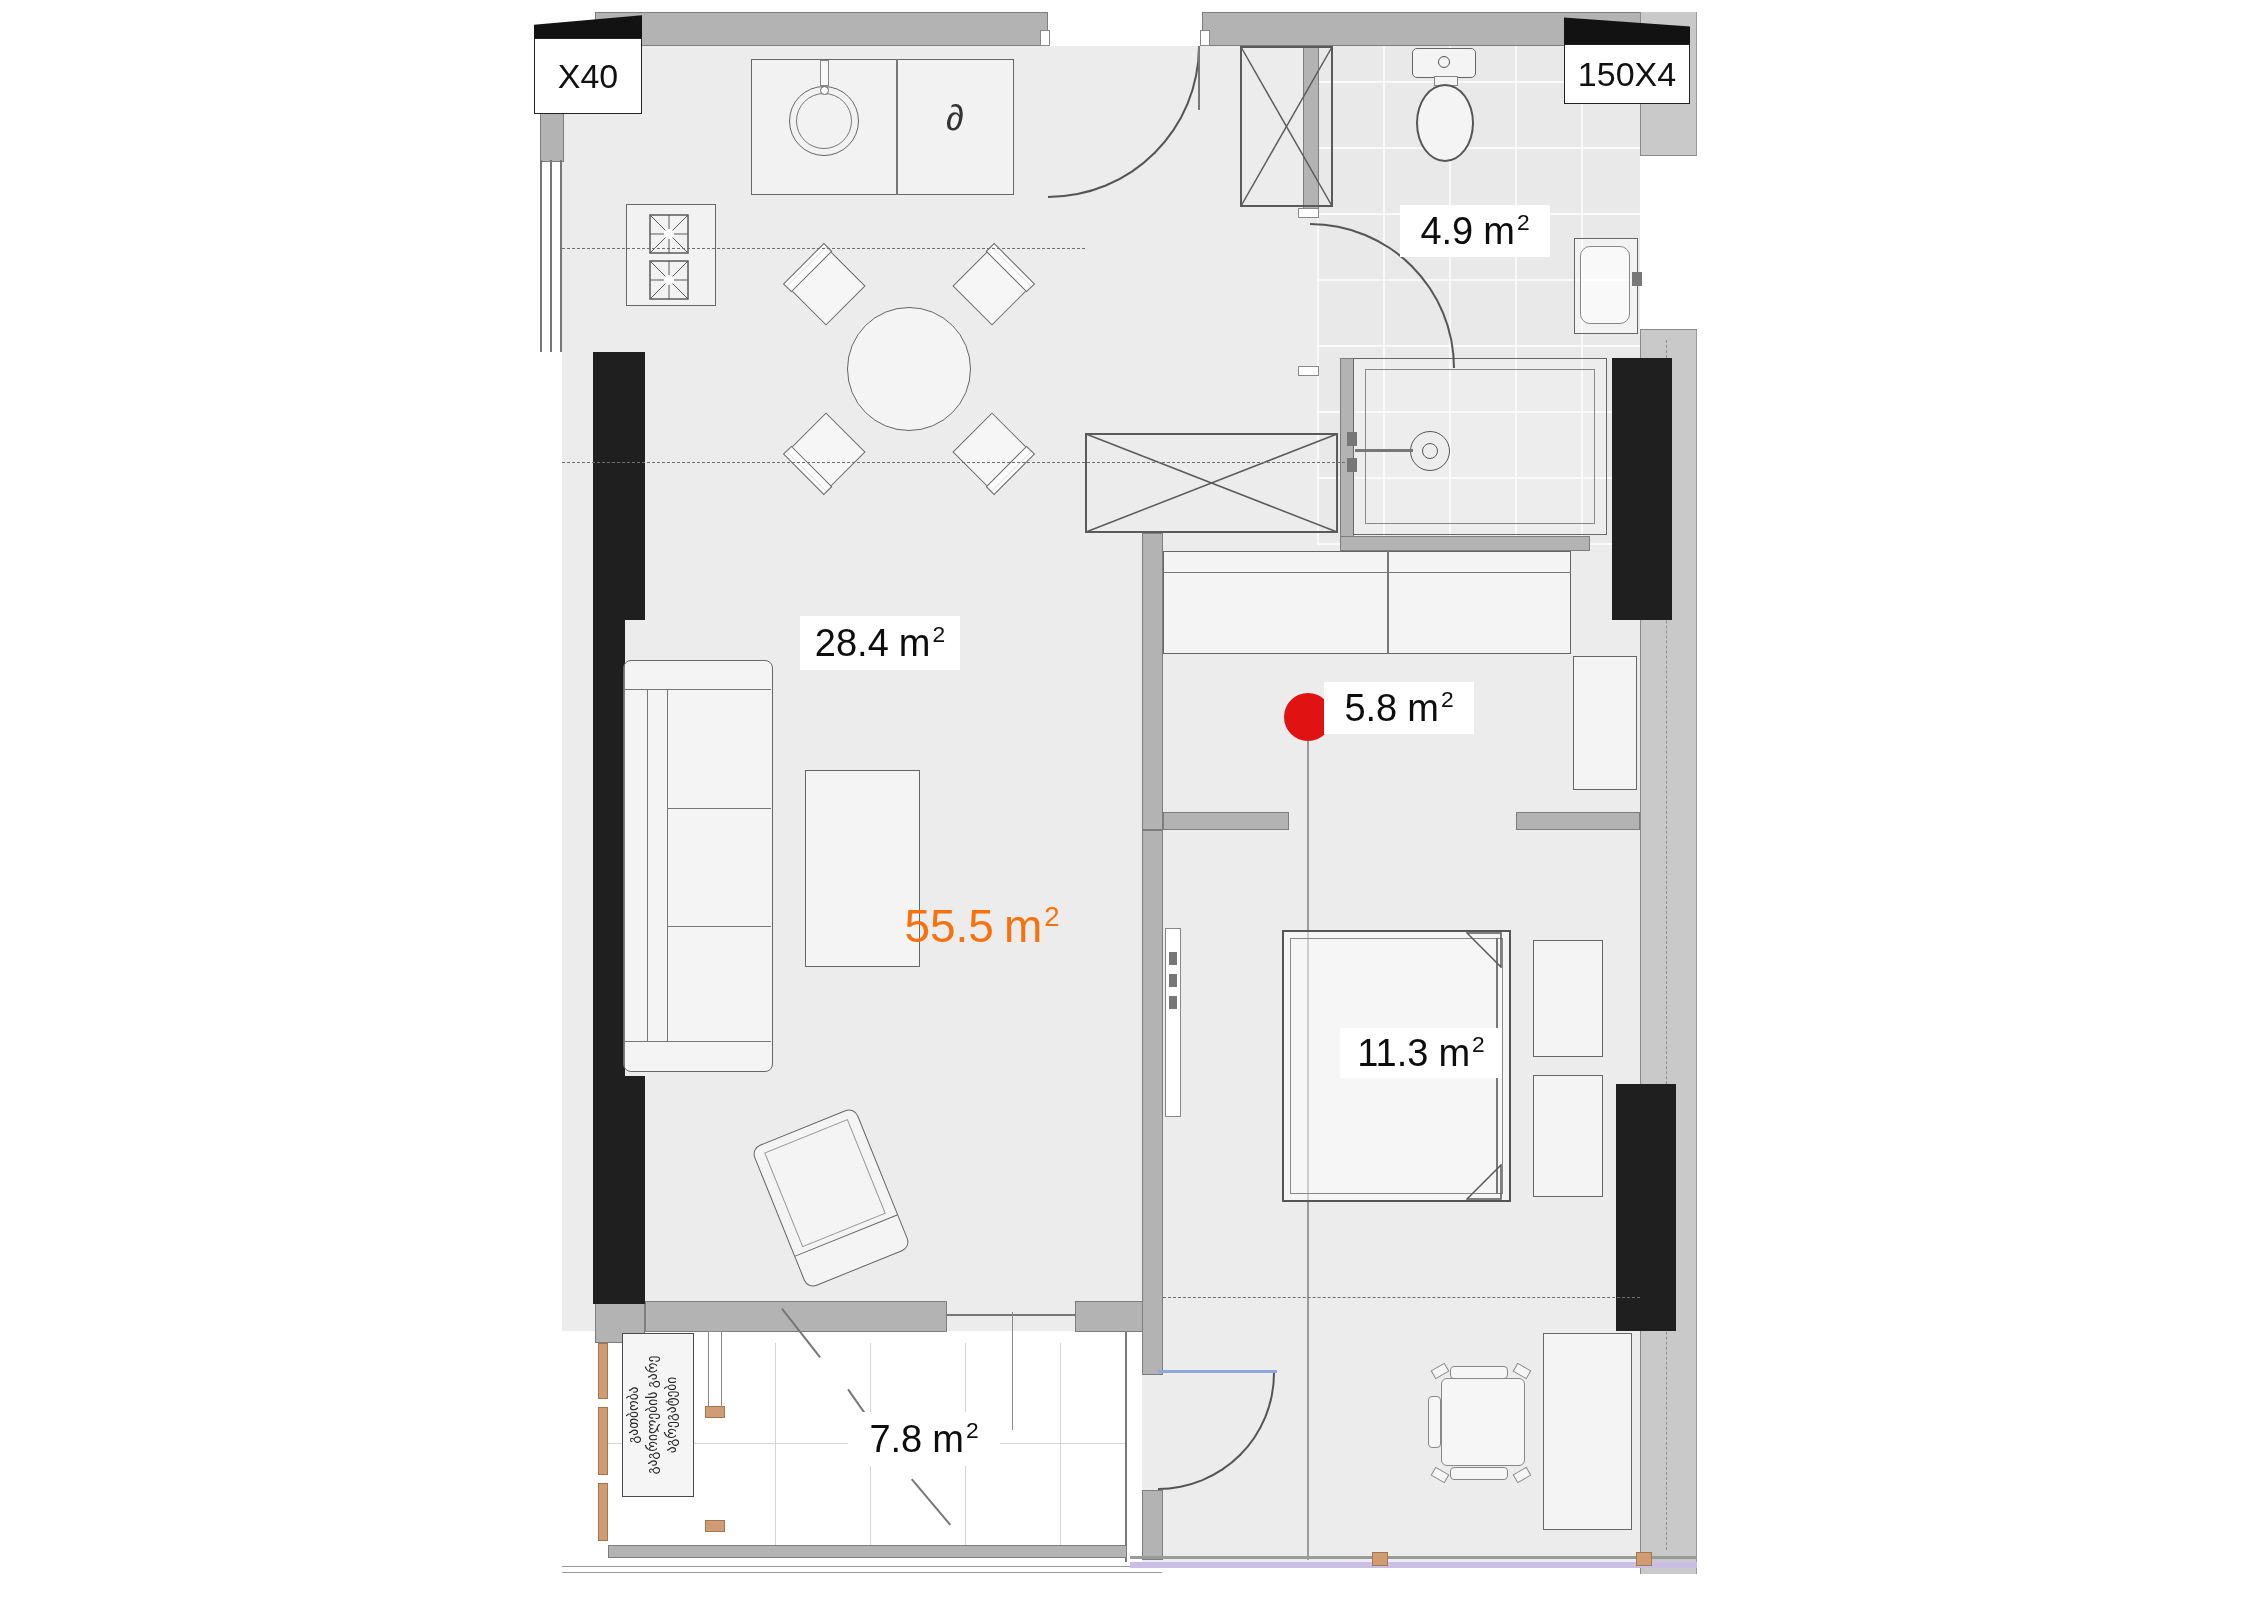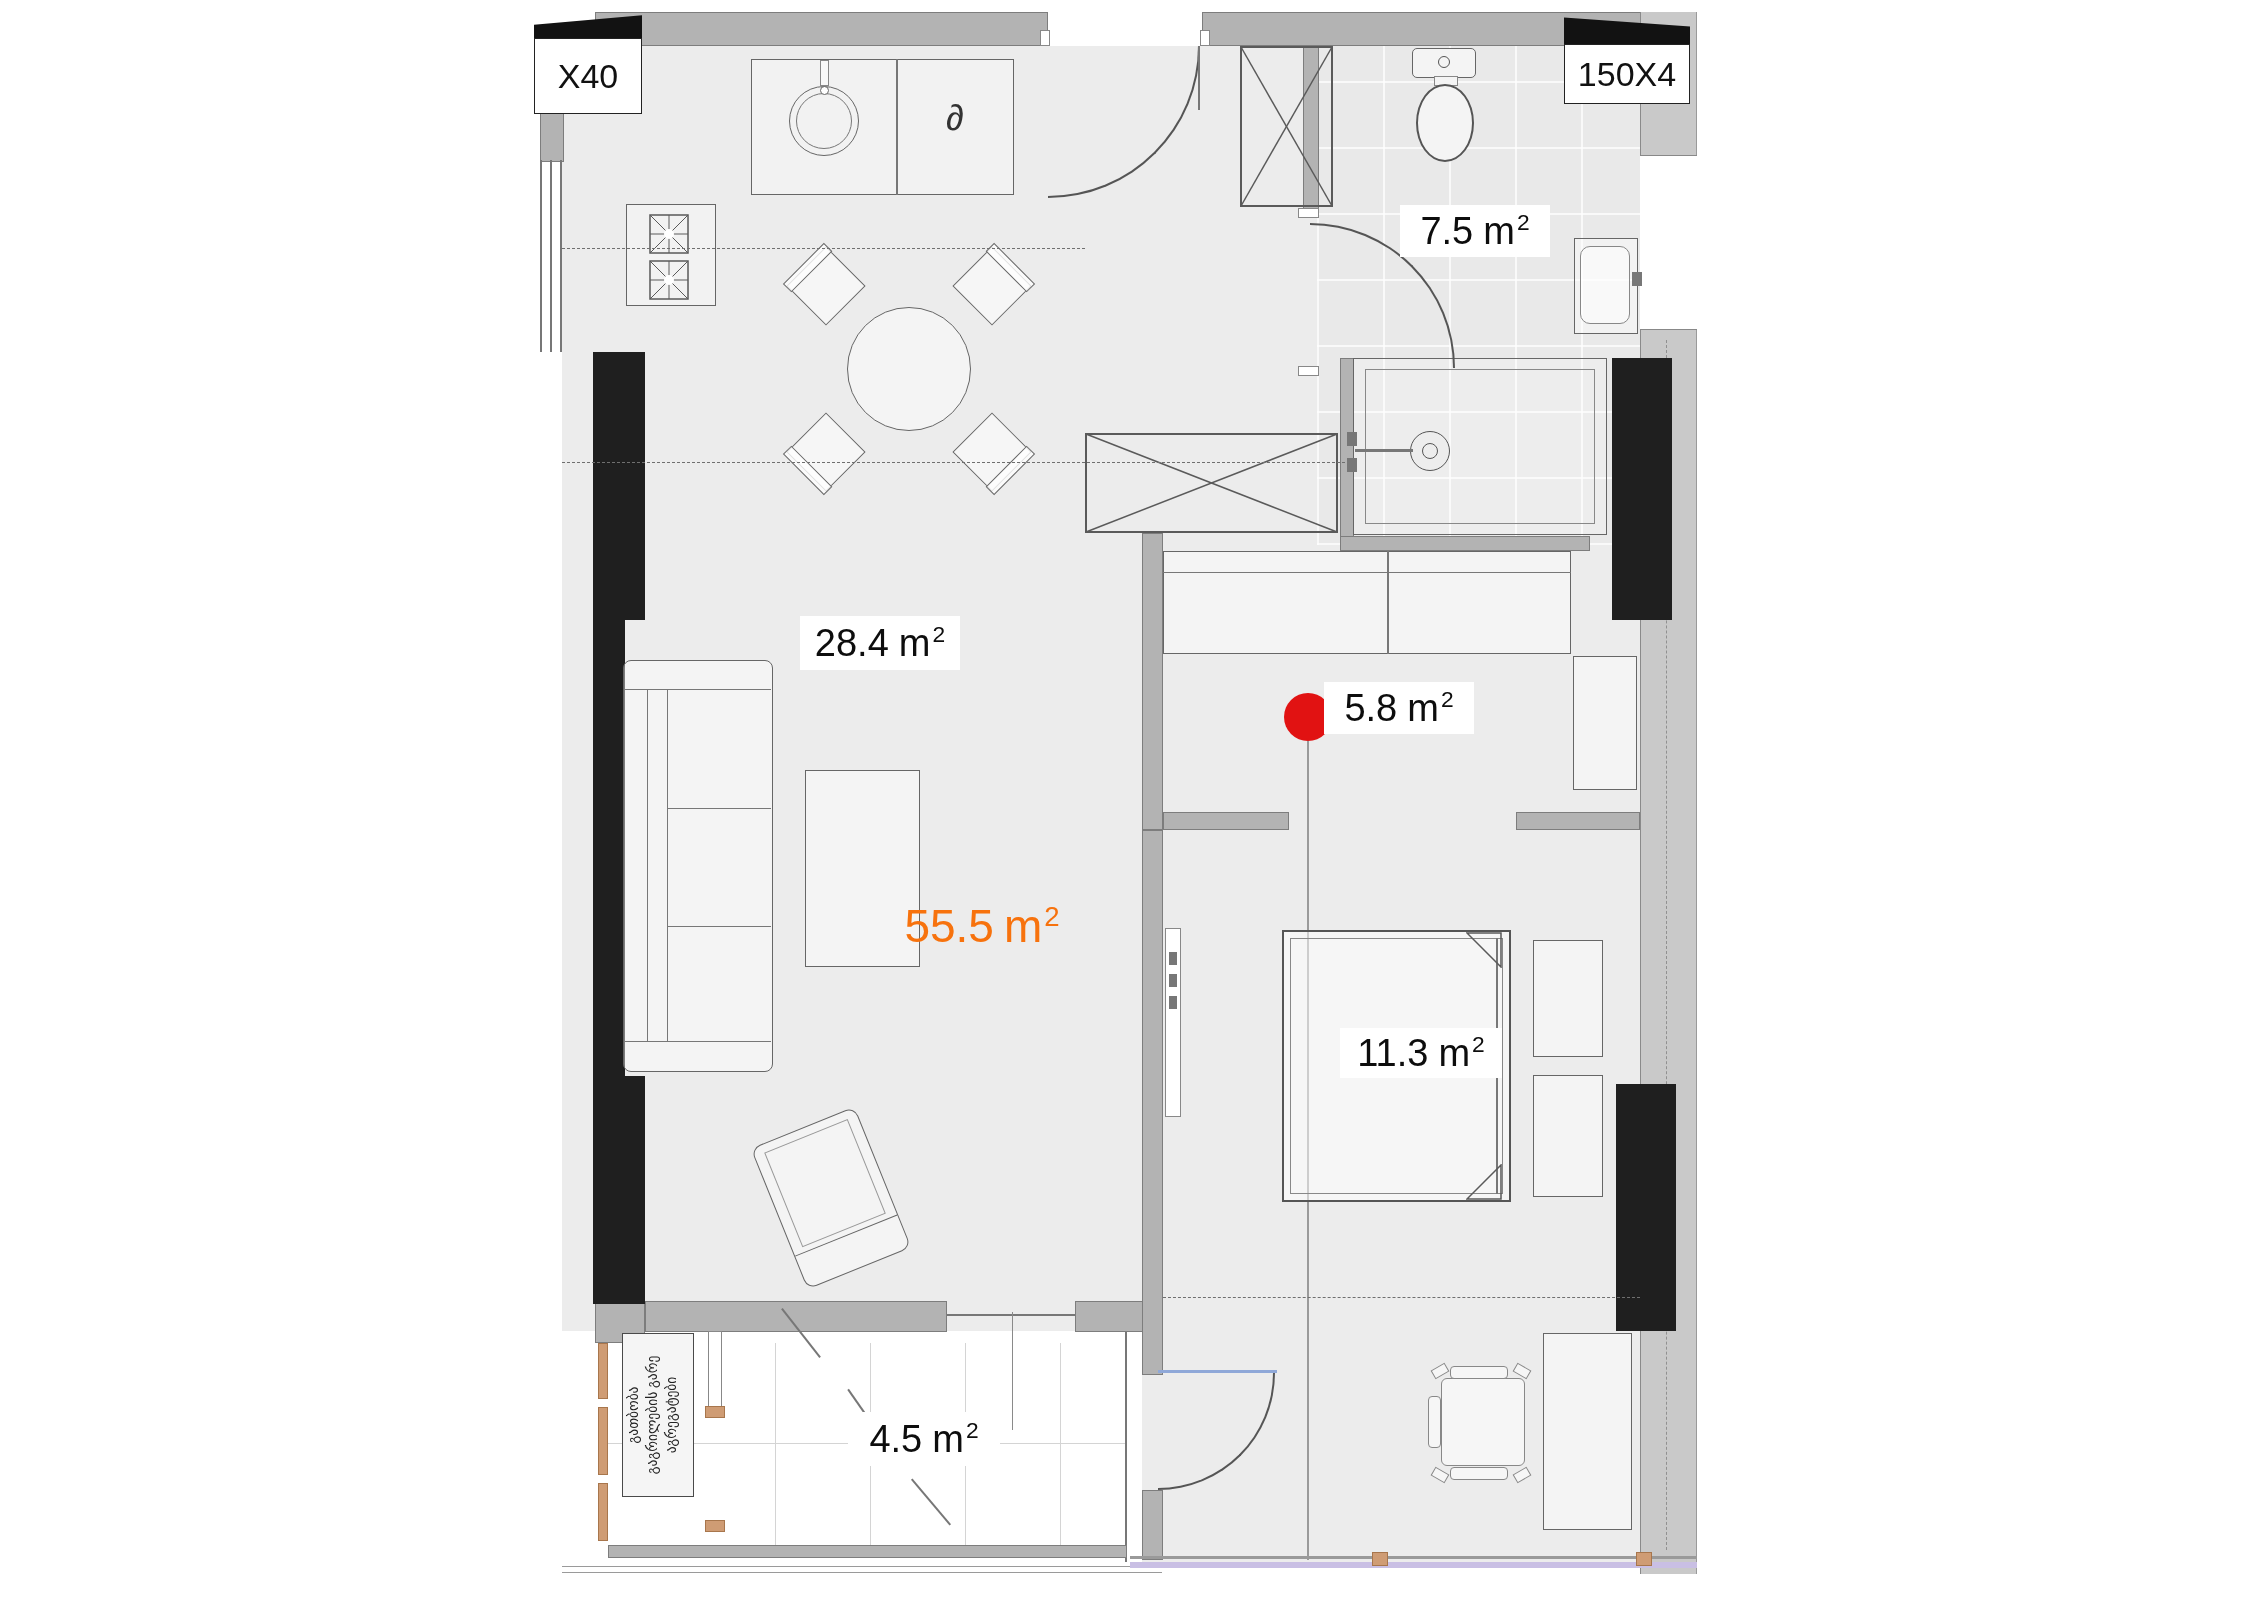--- a/index.html
+++ b/index.html
@@ -272,36 +272,36 @@
   <div class="abs winlbl" style="left:1564px;top:44px;width:126px;height:60px">
     <span>150X4</span>
   </div>
 
   <div class="abs lbl" style="left:800px;top:616px;width:160px;height:54px">
     <span>28.4</span>
     <span class="unit"><span>m</span><sup>2</sup></span>
   </div>
 
   <div class="abs lbl" style="left:1400px;top:205px;width:150px;height:52px">
-    <span>7.5</span>
+    <span>4.9</span>
     <span class="unit"><span>m</span><sup>2</sup></span>
   </div>
 
   <div class="abs lbl" style="left:1324px;top:682px;width:150px;height:52px">
     <span>5.8</span>
     <span class="unit"><span>m</span><sup>2</sup></span>
   </div>
 
   <div class="abs lbl" style="left:1340px;top:1028px;width:162px;height:50px">
     <span>11.3</span>
     <span class="unit"><span>m</span><sup>2</sup></span>
   </div>
 
   <div class="abs lbl" style="left:848px;top:1412px;width:152px;height:54px">
-    <span>4.5</span>
+    <span>7.8</span>
     <span class="unit"><span>m</span><sup>2</sup></span>
   </div>
 
   <div class="abs lbl" style="left:872px;top:896px;width:220px;height:60px;background:transparent;font-size:46px">
     <span style="display:flex;align-items:center;color:#f7720d">
       <span>55.5</span>
       <span class="unit"><span>m</span><sup>2</sup></span>
     </span>
   </div>
 

